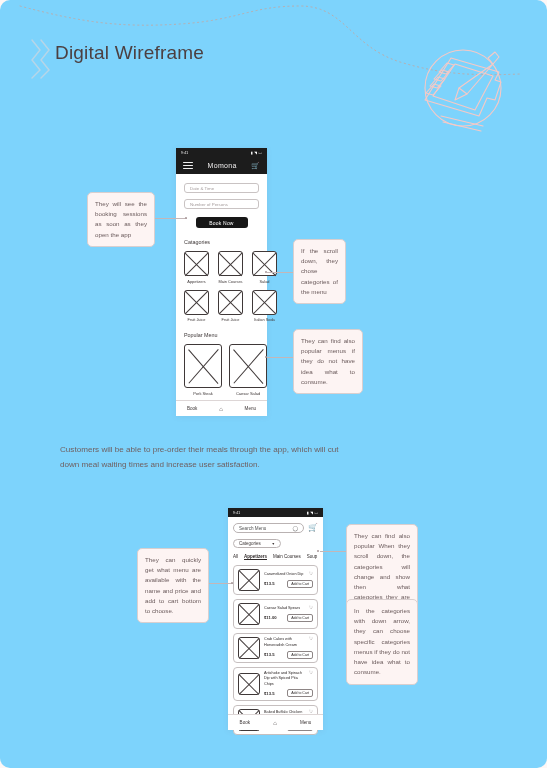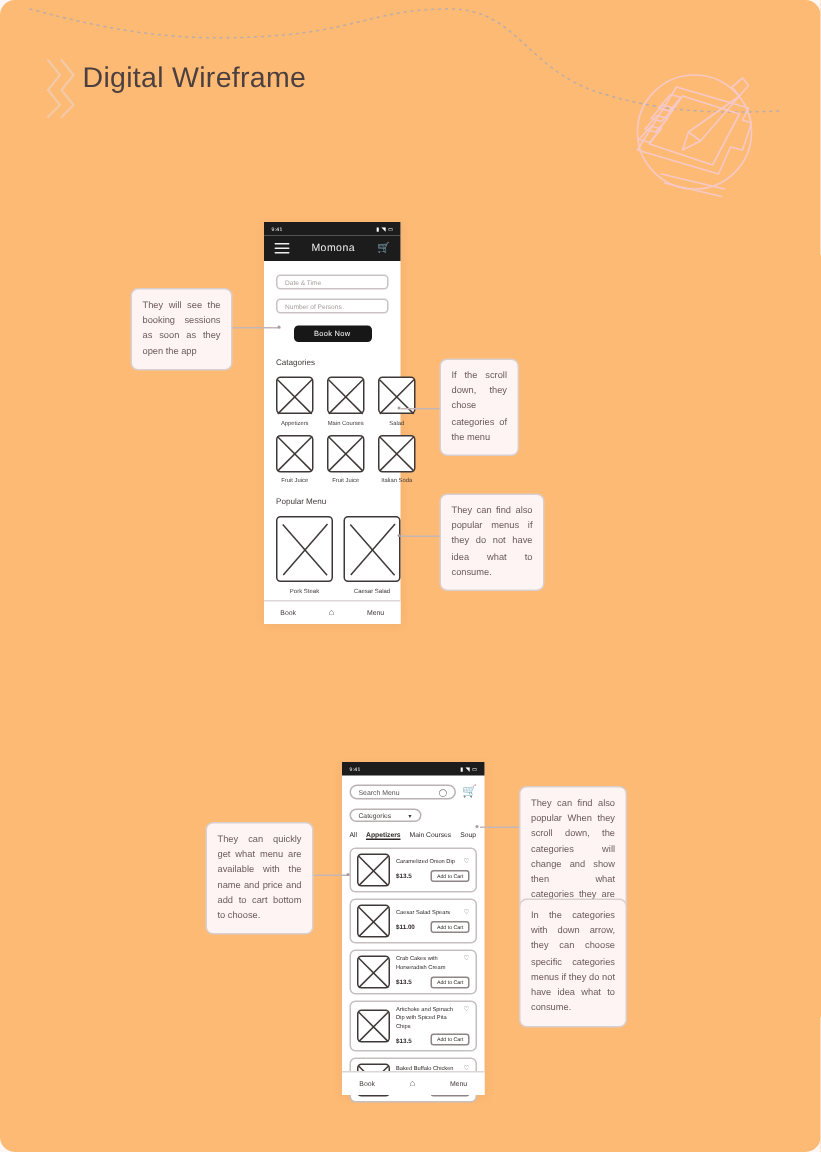--- a/index.html
+++ b/index.html
@@ -5,21 +5,21 @@
   * { box-sizing: border-box; margin: 0; padding: 0; }
   html, body {
     width: 547px; height: 768px;
     font-family: "Liberation Sans", sans-serif;
     background: #fdf7f6;
     overflow: hidden;
   }
   .page {
     position: relative;
     width: 547px; height: 768px;
-    background: #fdba74;
+    background: #7dd3fc;
     border-radius: 10px;
     overflow: hidden;
   }
   
   .dotted-path { position:absolute; top:0; left:0; width:547px; height:140px; pointer-events:none; }
   .chevron-deco { position:absolute; left:28px; top:38px; width:26px; height:42px; opacity:.55; }
   .title {
     position: absolute; left: 55px; top: 42px;
     font-size: 19px; font-weight: 400; color: #4c3f40;
     letter-spacing: .2px;
@@ -274,20 +274,21 @@
   <div class="leader-dot" style="left:185px; top:217px;"></div>
 
   <div class="callout" style="left:293px; top:239px; width:53px;">If the scroll down, they chose categories of the menu</div>
   <div class="leader" style="left:267px; top:272px; width:26px;"></div>
   <div class="leader-dot" style="left:265px; top:271px;"></div>
 
   <div class="callout" style="left:293px; top:329px; width:70px;">They can find also popular menus if they do not have idea what to consume.</div>
   <div class="leader" style="left:267px; top:357px; width:26px;"></div>
   <div class="leader-dot" style="left:265px; top:356px;"></div>
 
+  <div class="body-note">Customers will be able to pre-order their meals through the app, which will cut down meal waiting times and increase user satisfaction.</div>
 
   <div class="phone" style="left:228px; top:508px; width:95px; height:222px;">
     <div class="phone-status">
       <span class="status-time">9:41</span>
       <span class="status-icons">
         <span>▮</span>
         <span>◥</span>
         <span>▭</span>
       </span>
     </div>

